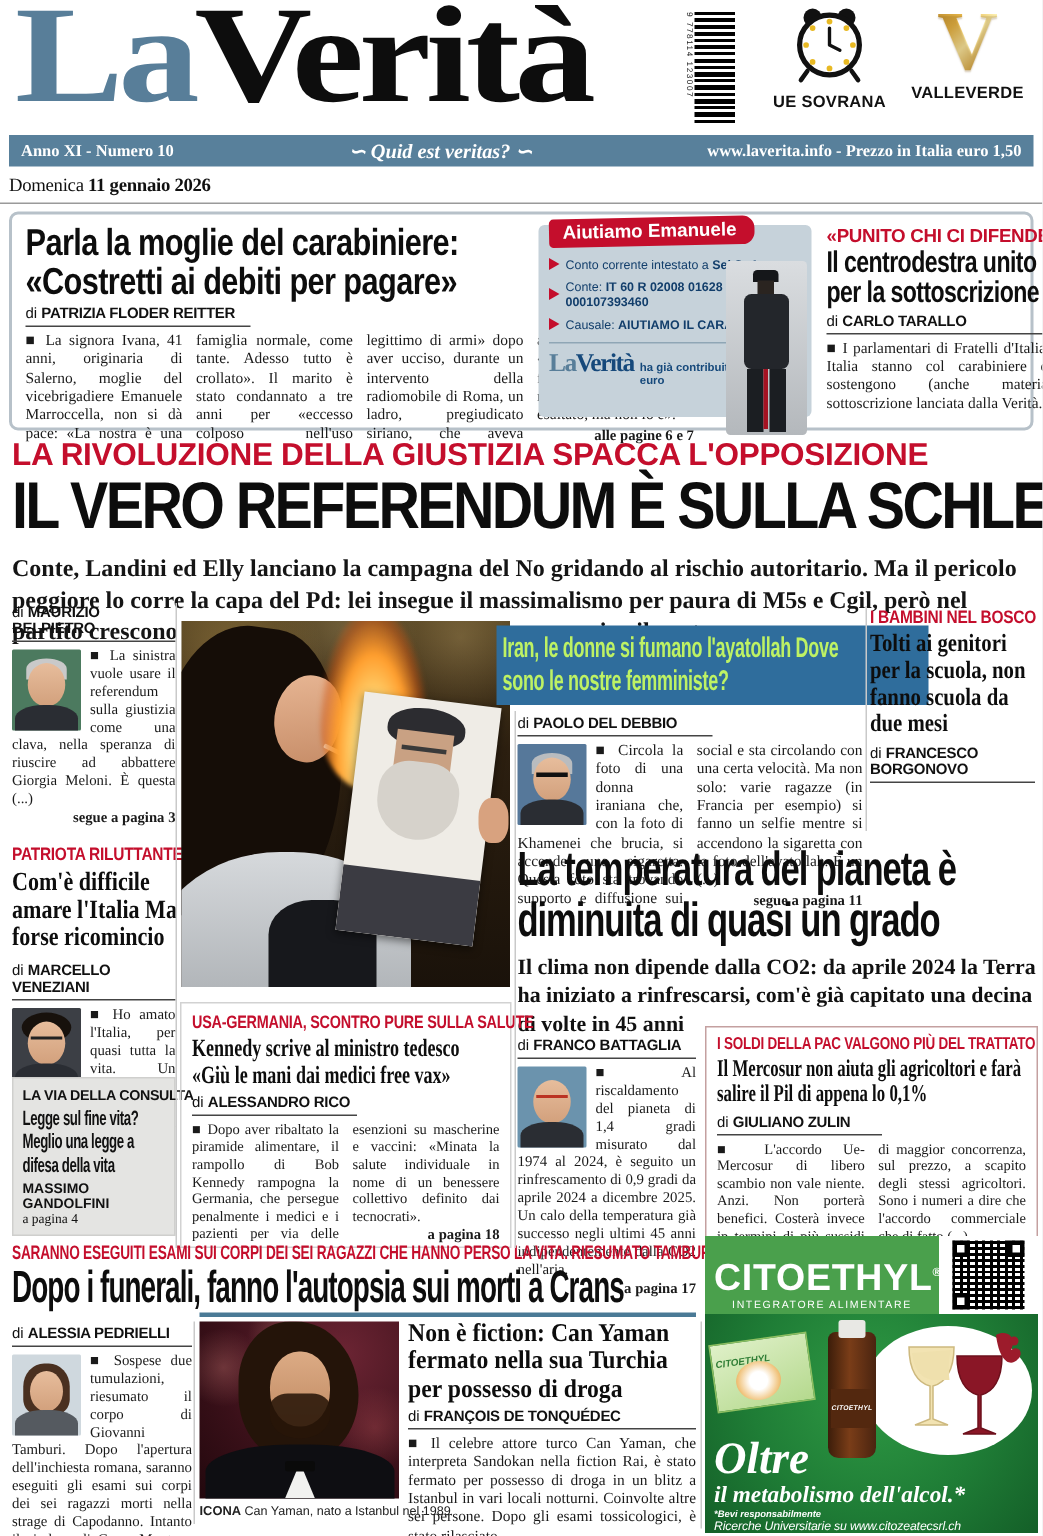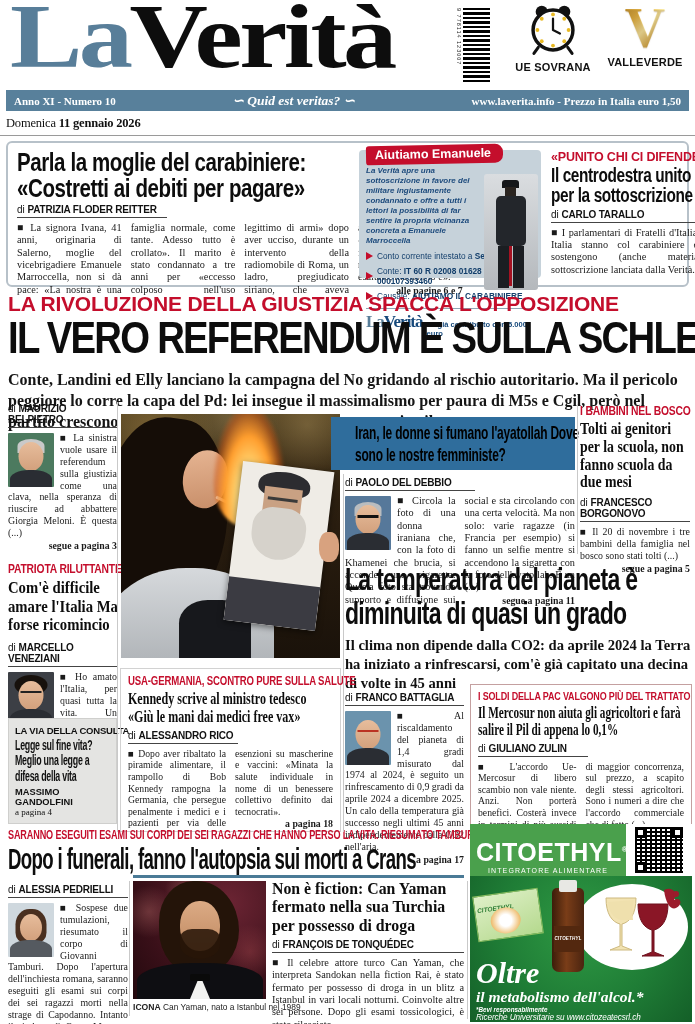--- a/index.html
+++ b/index.html
@@ -86,22 +86,22 @@
     transform:scaleX(.87);transform-origin:0 0;color:#0d0d0d;}
   .main-sub{position:absolute;left:8px;top:370px;width:681px;font-family:"Liberation Serif",serif;font-weight:700;
     font-size:16px;line-height:1.3;color:#151515;}
   
   .col-left{position:absolute;left:8px;top:400px;width:109px;}
   .col-left .body{font-size:9.9px;}
   .vr{position:absolute;width:1px;background:#c9c9c9;}
   .photo-iran{position:absolute;left:121px;top:414px;width:219px;height:244px;overflow:hidden;
     background:linear-gradient(180deg,#51401f 0%,#2c1f10 35%,#1a120a 100%);}
   .photo-iran i{position:absolute;display:block;}
-  .iran-box{position:absolute;left:331px;top:417px;width:244px;height:53px;background:#2f6d9c;color:#000000;
-    padding:5px 24px;box-sizing:border-box;overflow:visible;}
+  .iran-box{position:absolute;left:331px;top:417px;width:288px;height:53px;background:#2f6d9c;color:#bef264;
+    padding:5px 4px;box-sizing:border-box;overflow:visible;}
   .iran-box .sqz{font-weight:800;font-size:19px;line-height:1.15;letter-spacing:-0.3px;width:370px;transform:scaleX(.63);}
   .deldebbio{position:absolute;left:345px;top:474px;width:230px;}
   .borgonovo{position:absolute;left:580px;top:404px;width:110px;}
   .climate-hl{position:absolute;left:345px;top:563px;font-size:32px;font-weight:800;letter-spacing:-1px;line-height:1.05;
     width:482px;transform:scaleX(.72);transform-origin:0 0;color:#0d0d0d;}
   .climate-sub{position:absolute;left:345px;top:636px;width:347px;font-family:"Liberation Serif",serif;font-weight:700;
     font-size:14.6px;line-height:1.3;}
   .battaglia{position:absolute;left:345px;top:689px;width:119px;}
   .battaglia .body{font-size:9.9px;}
   .pac-box{position:absolute;left:470px;top:684px;width:222px;height:150px;border:1.5px solid #c4a0a0;
@@ -250,21 +250,20 @@
       <div class="hl-sans sqz" style="font-size:25px;width:402px;transform:scaleX(.82);">Parla la moglie del carabiniere: «Costretti ai debiti per pagare»</div>
       <div class="byline" style="width:150px;"><span>di</span> <b>PATRIZIA FLODER REITTER</b></div>
       <div class="cols3 body" style="height:82px;">
         <span>■ La signora Ivana, 41 anni, originaria di Salerno, moglie del vicebrigadiere Emanuele Marroccella, non si dà pace: «La nostra è una famiglia normale, come tante. Adesso tutto è crollato». Il marito è stato condannato a tre anni per «eccesso colposo nell'uso legittimo di armi» dopo aver ucciso, durante un intervento della radiomobile di Roma, un ladro, pregiudicato siriano, che aveva aggredito un collega. «Duro dirlo ai nostri figli. Hanno descritto mio marito come un esaltato, ma non lo è».</span>
         <span class="pref">alle pagine 6 e 7</span>
       </div>
     </div>
 
     <div class="ts-mid">
       <div class="ribbon">Aiutiamo Emanuele</div>
-      <div class="promo-intro">La Verità apre una sottoscrizione in favore del militare ingiustamente condannato e offre a tutti i lettori la possibilità di far sentire la propria vicinanza concreta a Emanuele Marroccella</div>
       <div class="promo-line">
         <span class="arrow"></span>
         <span><span>Conto corrente intestato a </span><b>Sei SpA</b></span>
       </div>
       <div class="promo-line">
         <span class="arrow"></span>
         <span><span>Conte: </span><b>IT 60 R 02008 01628 000107393460</b></span>
       </div>
       <div class="promo-line">
         <span class="arrow"></span>
@@ -365,24 +364,20 @@
         </span>
       <span>■ Circola la foto di una donna iraniana che, con la foto di Khamenei che brucia, si accende una sigaretta. Questa foto sta trovando supporto e diffusione sui social e sta circolando con una certa velocità. Ma non solo: varie ragazze (in Francia per esempio) si fanno un selfie mentre si accendono la sigaretta con la foto dell'ayatollah. È un (...)</span>
       <span class="pref">segue a pagina 11</span>
     </div>
   </div>
 
   <div class="borgonovo">
     <div class="kick sqz" style="font-size:12px;width:127px;transform:scaleX(.86);">I BAMBINI NEL BOSCO</div>
     <div class="hl-serif sqz" style="font-size:16.5px;width:131px;transform:scaleX(.84);margin-top:2px;">Tolti ai genitori per la scuola, non fanno scuola da due mesi</div>
     <div class="byline" style="margin-top:6px;"><span>di</span> <b>FRANCESCO BORGONOVO</b></div>
-    <div class="body" style="font-size:9.9px;">
-      <span>■ Il 20 di novembre i tre bambini della famiglia nel bosco sono stati tolti (...)</span>
-      <span class="pref">segue a pagina 5</span>
-    </div>
   </div>
 
   <div class="climate-hl">La temperatura del pianeta è diminuita di quasi un grado</div>
   <div class="climate-sub">Il clima non dipende dalla CO2: da aprile 2024 la Terra ha iniziato a rinfrescarsi, com'è già capitato una decina di volte in 45 anni</div>
 
   <div class="battaglia">
     <div class="byline"><span>di</span> <b>FRANCO BATTAGLIA</b></div>
     <div class="body">
       <span class="hs hs-battaglia">
           <i class="head"></i>

